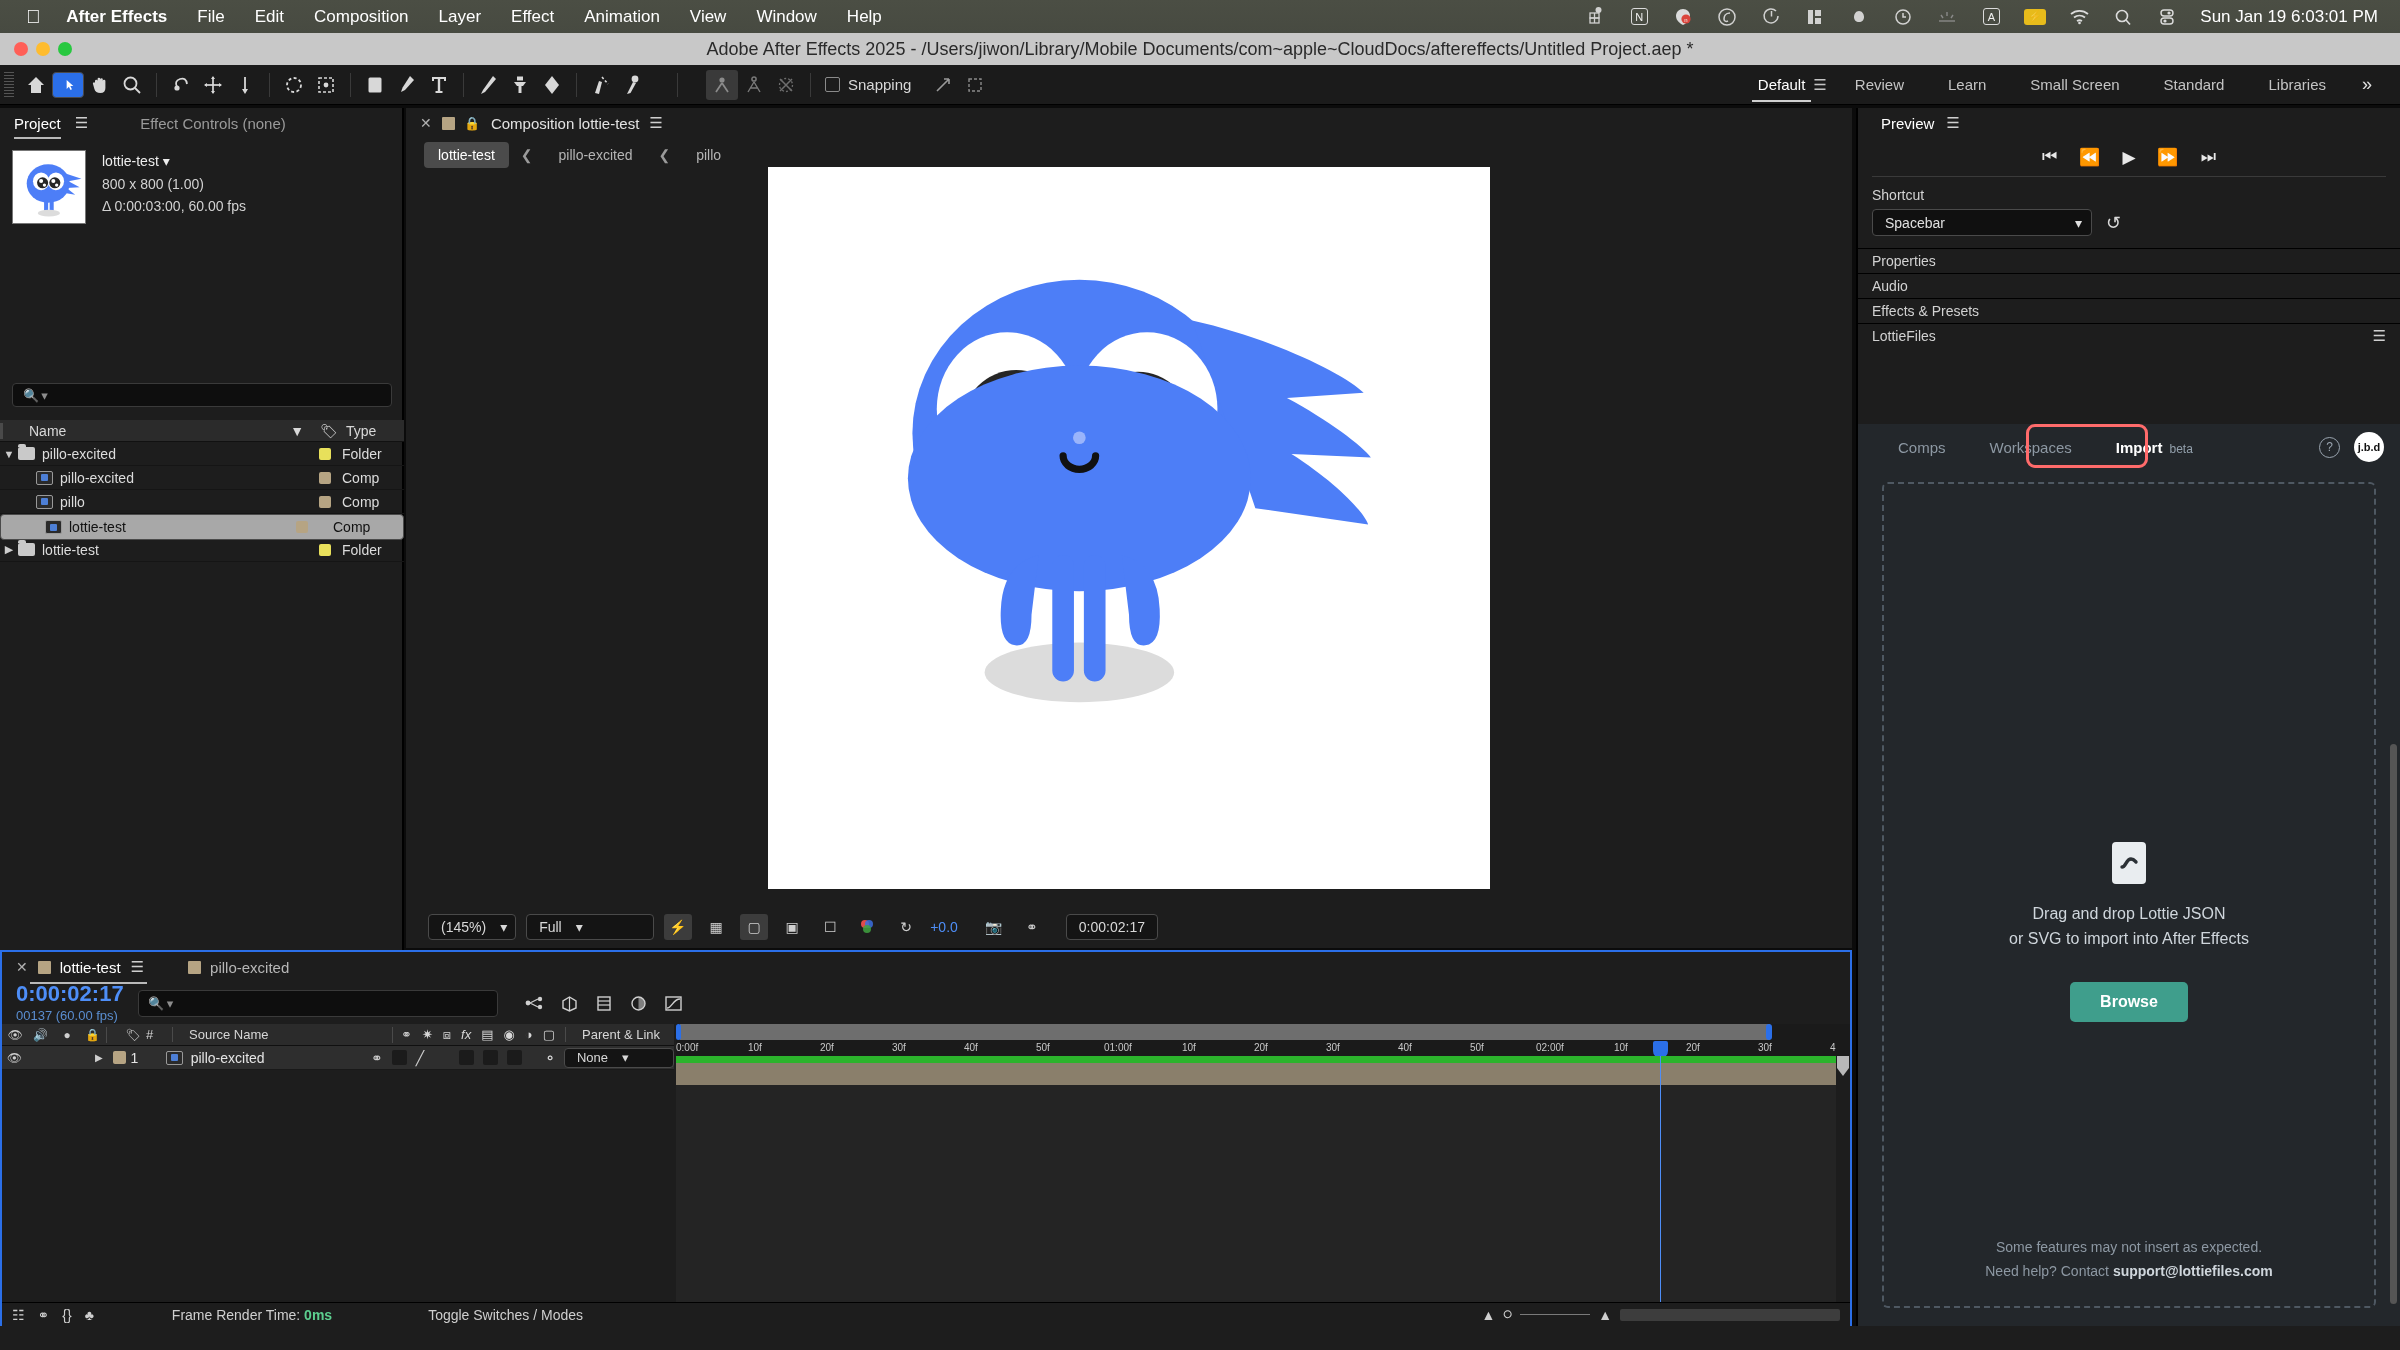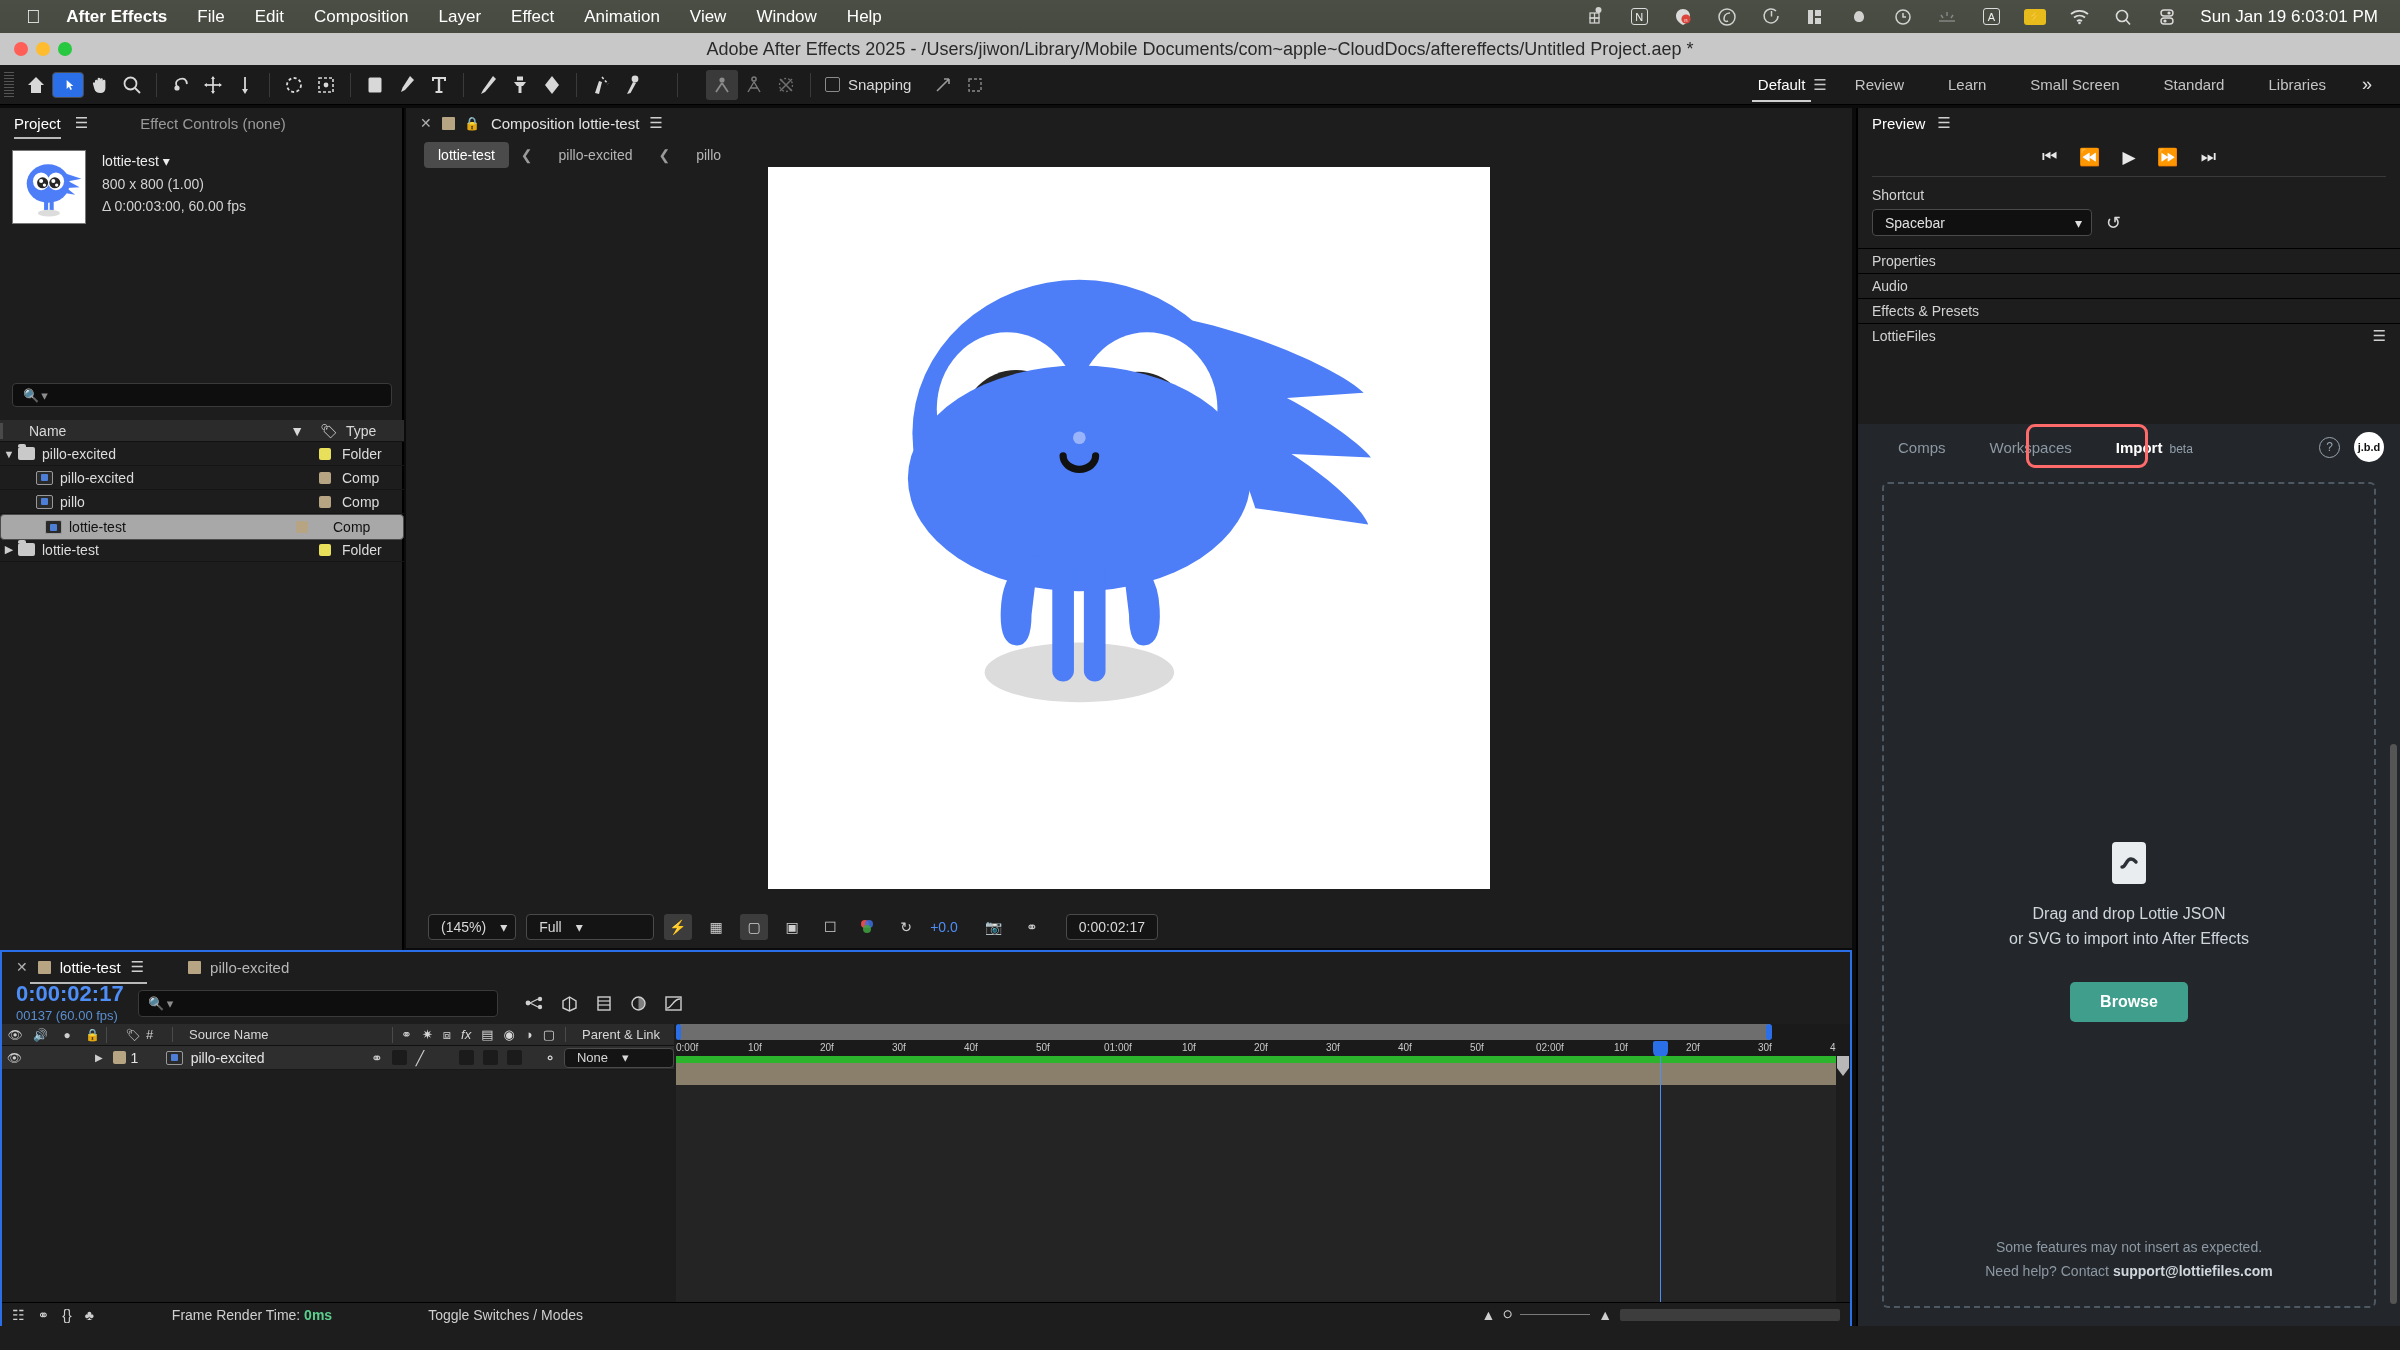--- a/index.html
+++ b/index.html
@@ -120,21 +120,21 @@
     display:flex;align-items:center;gap:10px;padding-left:22px;}
   .sel{background:#141414;border:1px solid #4a4a4a;border-radius:4px;height:26px;
     display:flex;align-items:center;padding:0 8px 0 12px;font-size:14px;color:#d8d8d8;gap:14px;}
   .fbtn{width:28px;height:26px;display:flex;align-items:center;justify-content:center;color:#cfcfcf;border-radius:3px;font-size:14px;}
   .fbtn.on{background:#3c3c3c;}
   .tcode{background:#141414;border:1px solid #4a4a4a;border-radius:4px;padding:4px 12px;font-size:14px;color:#d8d8d8;}
 
   
   .rightp{position:absolute; left:1856px; top:108px; width:544px; height:1218px; background:#1d1d1d;border-left:2px solid #000;}
   .prevhdr{height:30px;display:flex;align-items:center;gap:12px;padding-left:14px;font-size:15px;color:#e2e2e2;}
-  .prevhdr .t{position:relative;color:#fff;}
+  .prevhdr .t{position:relative;color:#fff;margin-left:9px;}
   .transport{height:38px;display:flex;align-items:center;justify-content:center;gap:22px;color:#e8e8e8;font-size:17px;}
   .divline{height:1px;background:#3a3a3a;margin:0 14px;}
   .shortcut{padding:10px 14px 12px 14px;}
   .shortcut .lbl{font-size:14px;color:#d4d4d4;margin-bottom:6px;}
   .scrow{display:flex;align-items:center;gap:14px;}
   .dd{flex:0 0 220px;height:27px;background:#101010;border:1px solid #4a4a4a;border-radius:4px;
     display:flex;align-items:center;justify-content:space-between;padding:0 9px 0 12px;font-size:14px;color:#e0e0e0;}
   .accrow{height:25px;display:flex;align-items:center;padding-left:14px;font-size:14px;color:#d2d2d2;
     border-top:1px solid #000;background:#1d1d1d;}
   .lfhdr{height:25px;display:flex;align-items:center;padding:0 14px;font-size:14px;color:#d2d2d2;

